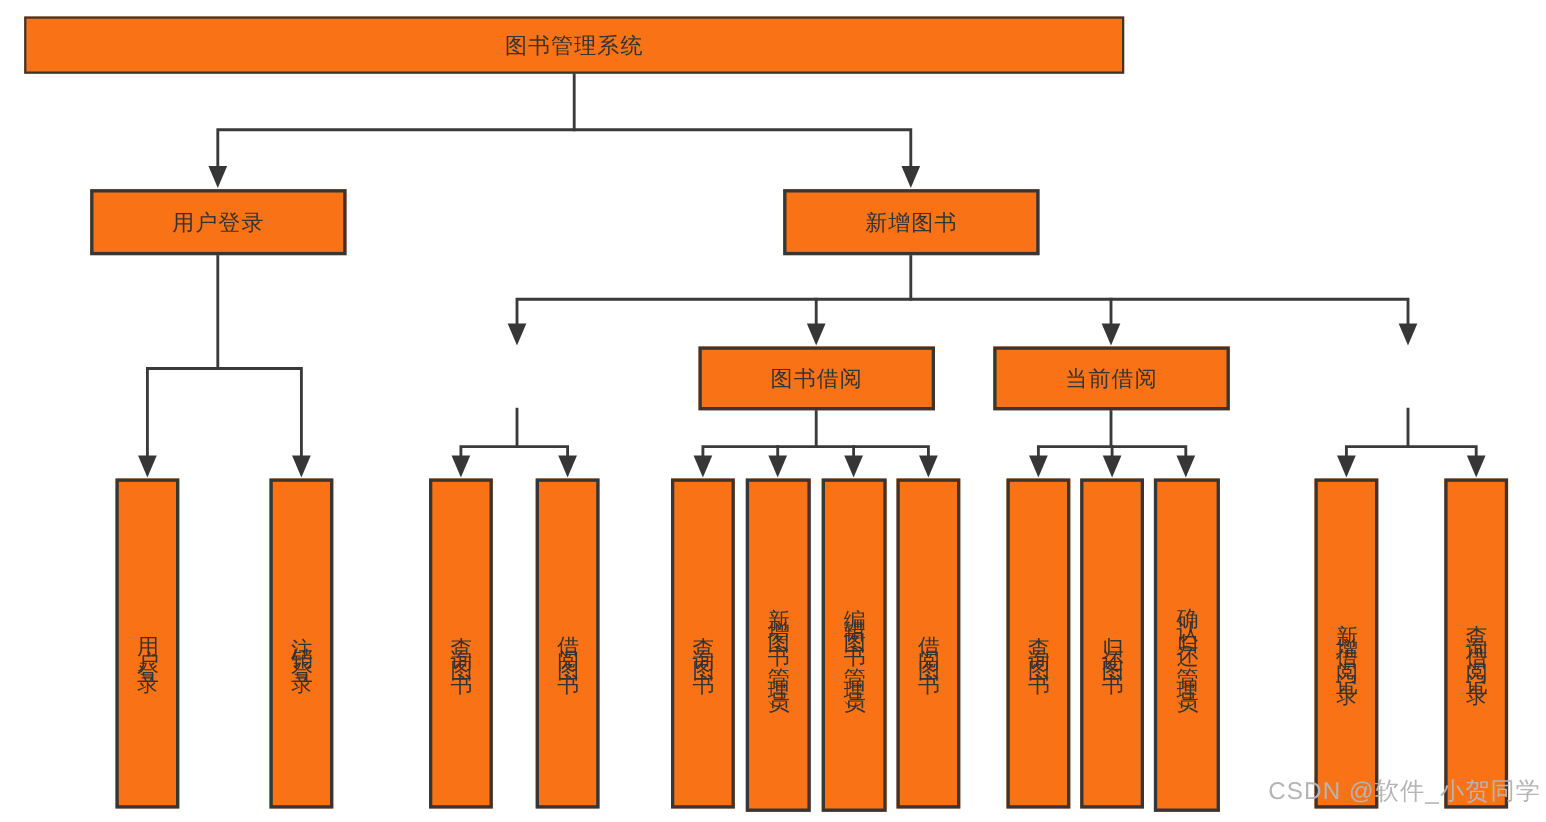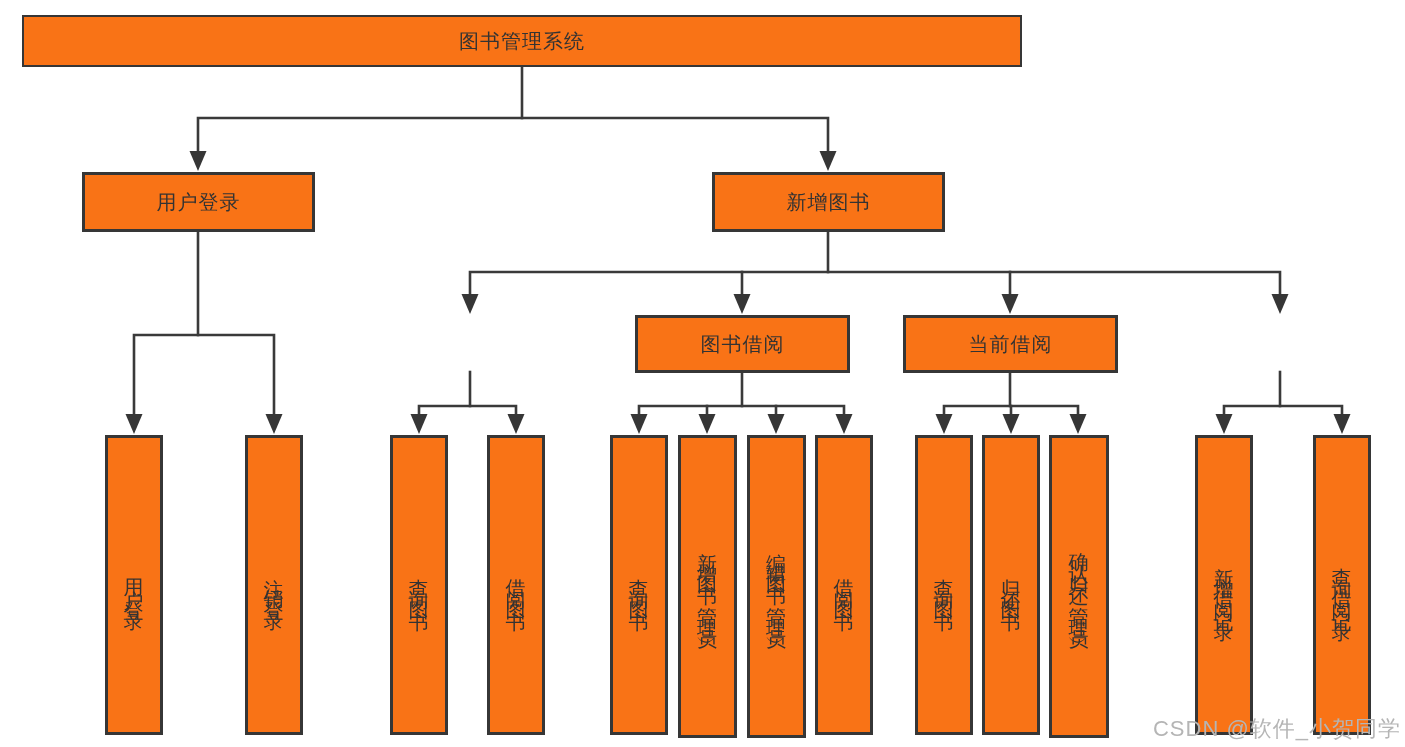--- a/index.html
+++ b/index.html
@@ -41,21 +41,21 @@
     writing-mode: vertical-rl;
     text-orientation: upright;
     font-size: 20px;
     line-height: 1;
     letter-spacing: 11px;
     color: #333333;
   }
   .watermark {
     position: absolute;
     right: 4px;
-    bottom: 3px;
+    bottom: 13px;
     font-size: 22px;
     letter-spacing: 1px;
     color: #b5b5b5;
     z-index: 5;
     white-space: nowrap;
   }
 </style>
 </head>
 <body>
 

